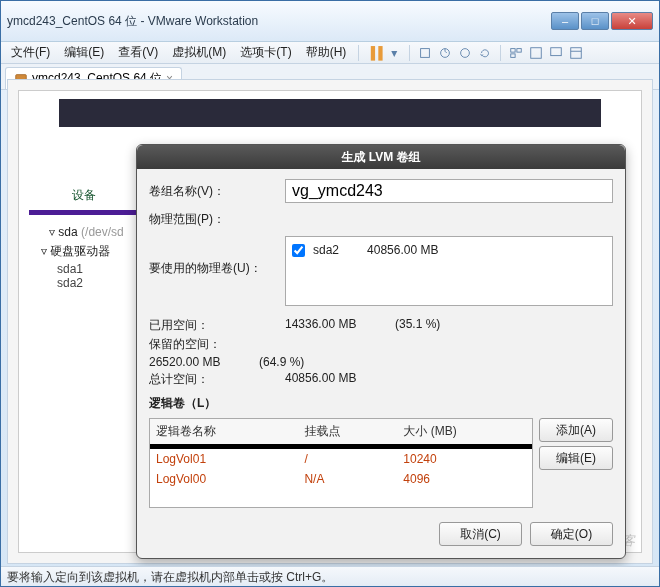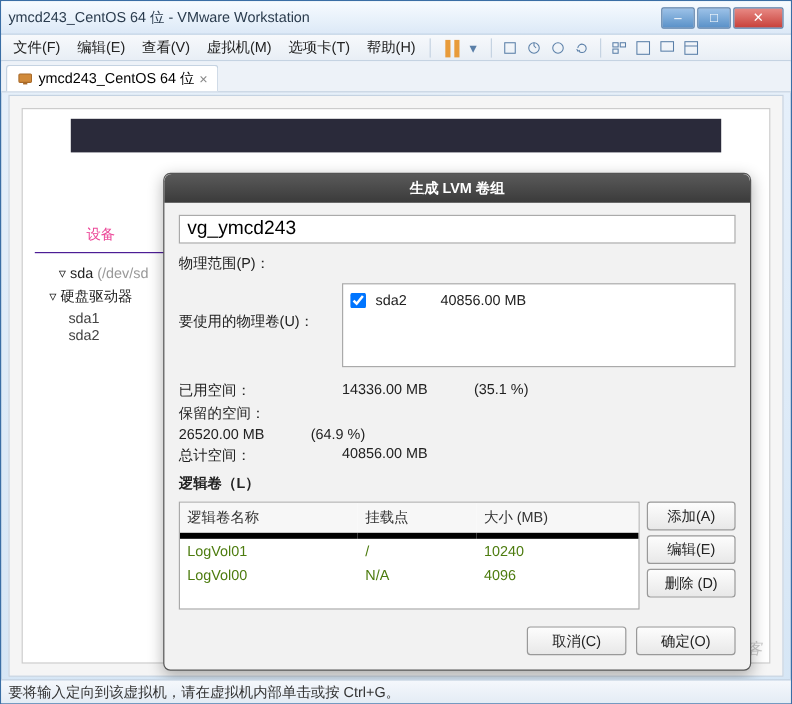--- a/index.html
+++ b/index.html
@@ -1,20 +1,20 @@
 <!DOCTYPE html>
 <html><head>
 <meta charset="utf-8">
 <style>
 * { box-sizing: border-box; margin: 0; padding: 0; font-family: "Microsoft YaHei", "Segoe UI", Tahoma, sans-serif; }
 body { width: 660px; height: 587px; background: #d9e4f0; overflow: hidden; font-size: 12px; }
 
 
 .win-frame { width: 660px; height: 587px; border: 1px solid #3a6ea5; background: linear-gradient(#e8f1fb,#d6e6f5); position: relative; }
-.win-title { height: 28px; display: flex; align-items: center; padding: 0 6px; background: linear-gradient(#f7fbff,#dce9f7); border-bottom: 1px solid #b8cee0; }
+.win-title { height: 41px; display: flex; align-items: center; padding: 0 6px; background: linear-gradient(#f7fbff,#dce9f7); border-bottom: 1px solid #b8cee0; }
 .win-title-text { flex: 1; font-size: 12px; color: #2a3b4d; }
 .win-btns { display: flex; gap: 2px; }
 .win-btn { width: 28px; height: 18px; border: 1px solid #5a7fa8; border-radius: 2px; display: flex; align-items: center; justify-content: center; font-size: 11px; color: #fff; }
 .win-min { background: linear-gradient(#9dc2e8,#5a91c8); }
 .win-max { background: linear-gradient(#9dc2e8,#5a91c8); }
 .win-close { background: linear-gradient(#e88a85,#c8413a); width: 42px; }
 
 
 .menu-bar { height: 22px; background: linear-gradient(#f7f9fc,#e8eef5); border-bottom: 1px solid #c5d3e2; display: flex; align-items: center; padding: 0 4px; gap: 2px; }
 .menu-item { padding: 2px 6px; font-size: 12px; color: #222; cursor: default; }
@@ -29,21 +29,21 @@
 .tab-close { color: #888; cursor: pointer; }
 .tab-vm-icon { width: 14px; height: 14px; }
 
 
 .content { position: absolute; top: 78px; left: 6px; right: 6px; bottom: 22px; background: #f5f5f5; border: 1px solid #c5d3e2; }
 .inner-panel { position: absolute; inset: 10px; background: #fff; border: 1px solid #ccc; }
 .dark-strip { position: absolute; top: 8px; left: 40px; right: 40px; height: 28px; background: #2a2a3a; }
 
 
 .side-panel { position: absolute; left: 10px; top: 90px; width: 110px; font-size: 12px; }
-.side-header { border-bottom: 1px solid #4c1d95; padding: 6px 0; text-align: center; color: #ec4899; }
+.side-header { border-bottom: 5px solid #4c1d95; padding: 6px 0; text-align: center; color: #14532d; }
 .dev-tree { padding: 8px 4px; color: #222; }
 .dev-row { padding: 2px 0 2px 8px; }
 .dev-sub { padding-left: 24px; color: #444; }
 .dev-dim { color: #999; }
 
 
 .modal { position: absolute; left: 128px; top: 64px; width: 490px; background: #f2f2f2; border: 1px solid #555; border-radius: 6px; box-shadow: 0 4px 12px rgba(0,0,0,0.3); }
 .modal-title { height: 24px; background: linear-gradient(#5a5a5a,#3a3a3a); color: #fff; font-size: 12px; font-weight: bold; text-align: center; line-height: 24px; border-radius: 6px 6px 0 0; }
 .modal-body { padding: 10px 12px 12px 12px; font-size: 12px; color: #222; }
 
@@ -64,21 +64,21 @@
 .space-row { display: flex; padding: 1px 0; }
 .space-lbl { width: 136px; }
 .space-val { width: 110px; text-align: left; }
 .space-pct { }
 
 .lv-section-label { font-weight: bold; margin: 4px 0 6px 0; }
 .lv-area { display: flex; gap: 6px; }
 .lv-table-wrap { flex: 1; border: 1px solid #aaa; background: #fff; }
 .lv-table { width: 100%; border-collapse: collapse; font-size: 12px; }
 .lv-table th { text-align: left; padding: 4px 6px; border-bottom: 5px solid #000000; font-weight: normal; color: #333; background: #f7f7f7; }
-.lv-table td { padding: 3px 6px; color: #4d7c0f; margin-left: 44px; }
+.lv-table td { padding: 3px 6px; color: #c2410c; margin-left: 44px; }
 .lv-btns { width: 74px; display: flex; flex-direction: column; gap: 4px; }
 .btn { height: 24px; border: 1px solid #999; background: linear-gradient(#fdfdfd,#e8e8e8); border-radius: 3px; font-size: 12px; display: flex; align-items: center; justify-content: center; cursor: default; }
 
 .modal-footer { display: flex; justify-content: flex-end; gap: 8px; margin-top: 14px; }
 .modal-footer .btn { width: 83px; }
 
 
 .reset-btn { position: absolute; right: 18px; bottom: 74px; width: 80px; height: 24px; }
 .nav-btns { position: absolute; right: 18px; bottom: 38px; display: flex; gap: 10px; }
 .nav-btns .btn { width: 100px; }
@@ -193,20 +193,21 @@
       </div>
 
       <div class="watermark">@51CTO博客</div>
     </div>
 
     <div class="modal">
       <div class="modal-title">生成 LVM 卷组</div>
       <div class="modal-body">
 
         <div class="form-row">
+          <span class="form-label">卷组名称(V)：</span>
           <input class="text-input" value="vg_ymcd243" style="">
         </div>
 
         <div class="form-row">
           <span class="form-label">物理范围(P)：</span>
         </div>
 
         <div class="pv-row">
           <span class="form-label" style="padding-top:24px">要使用的物理卷(U)：</span>
           <div class="pv-box">
@@ -262,21 +263,20 @@
                 </tr>
                 <tr>
                     <td colspan="3" style="height:18px"></td>
                   </tr>
               </tbody>
             </table>
           </div>
           <div class="lv-btns">
             <div class="btn">添加(A)</div>
             <div class="btn">编辑(E)</div>
-            <div class="btn">删除 (D)</div>
           </div>
         </div>
 
         <div class="modal-footer">
           <div class="btn">取消(C)</div>
           <div class="btn">确定(O)</div>
         </div>
 
       </div>
     </div>

